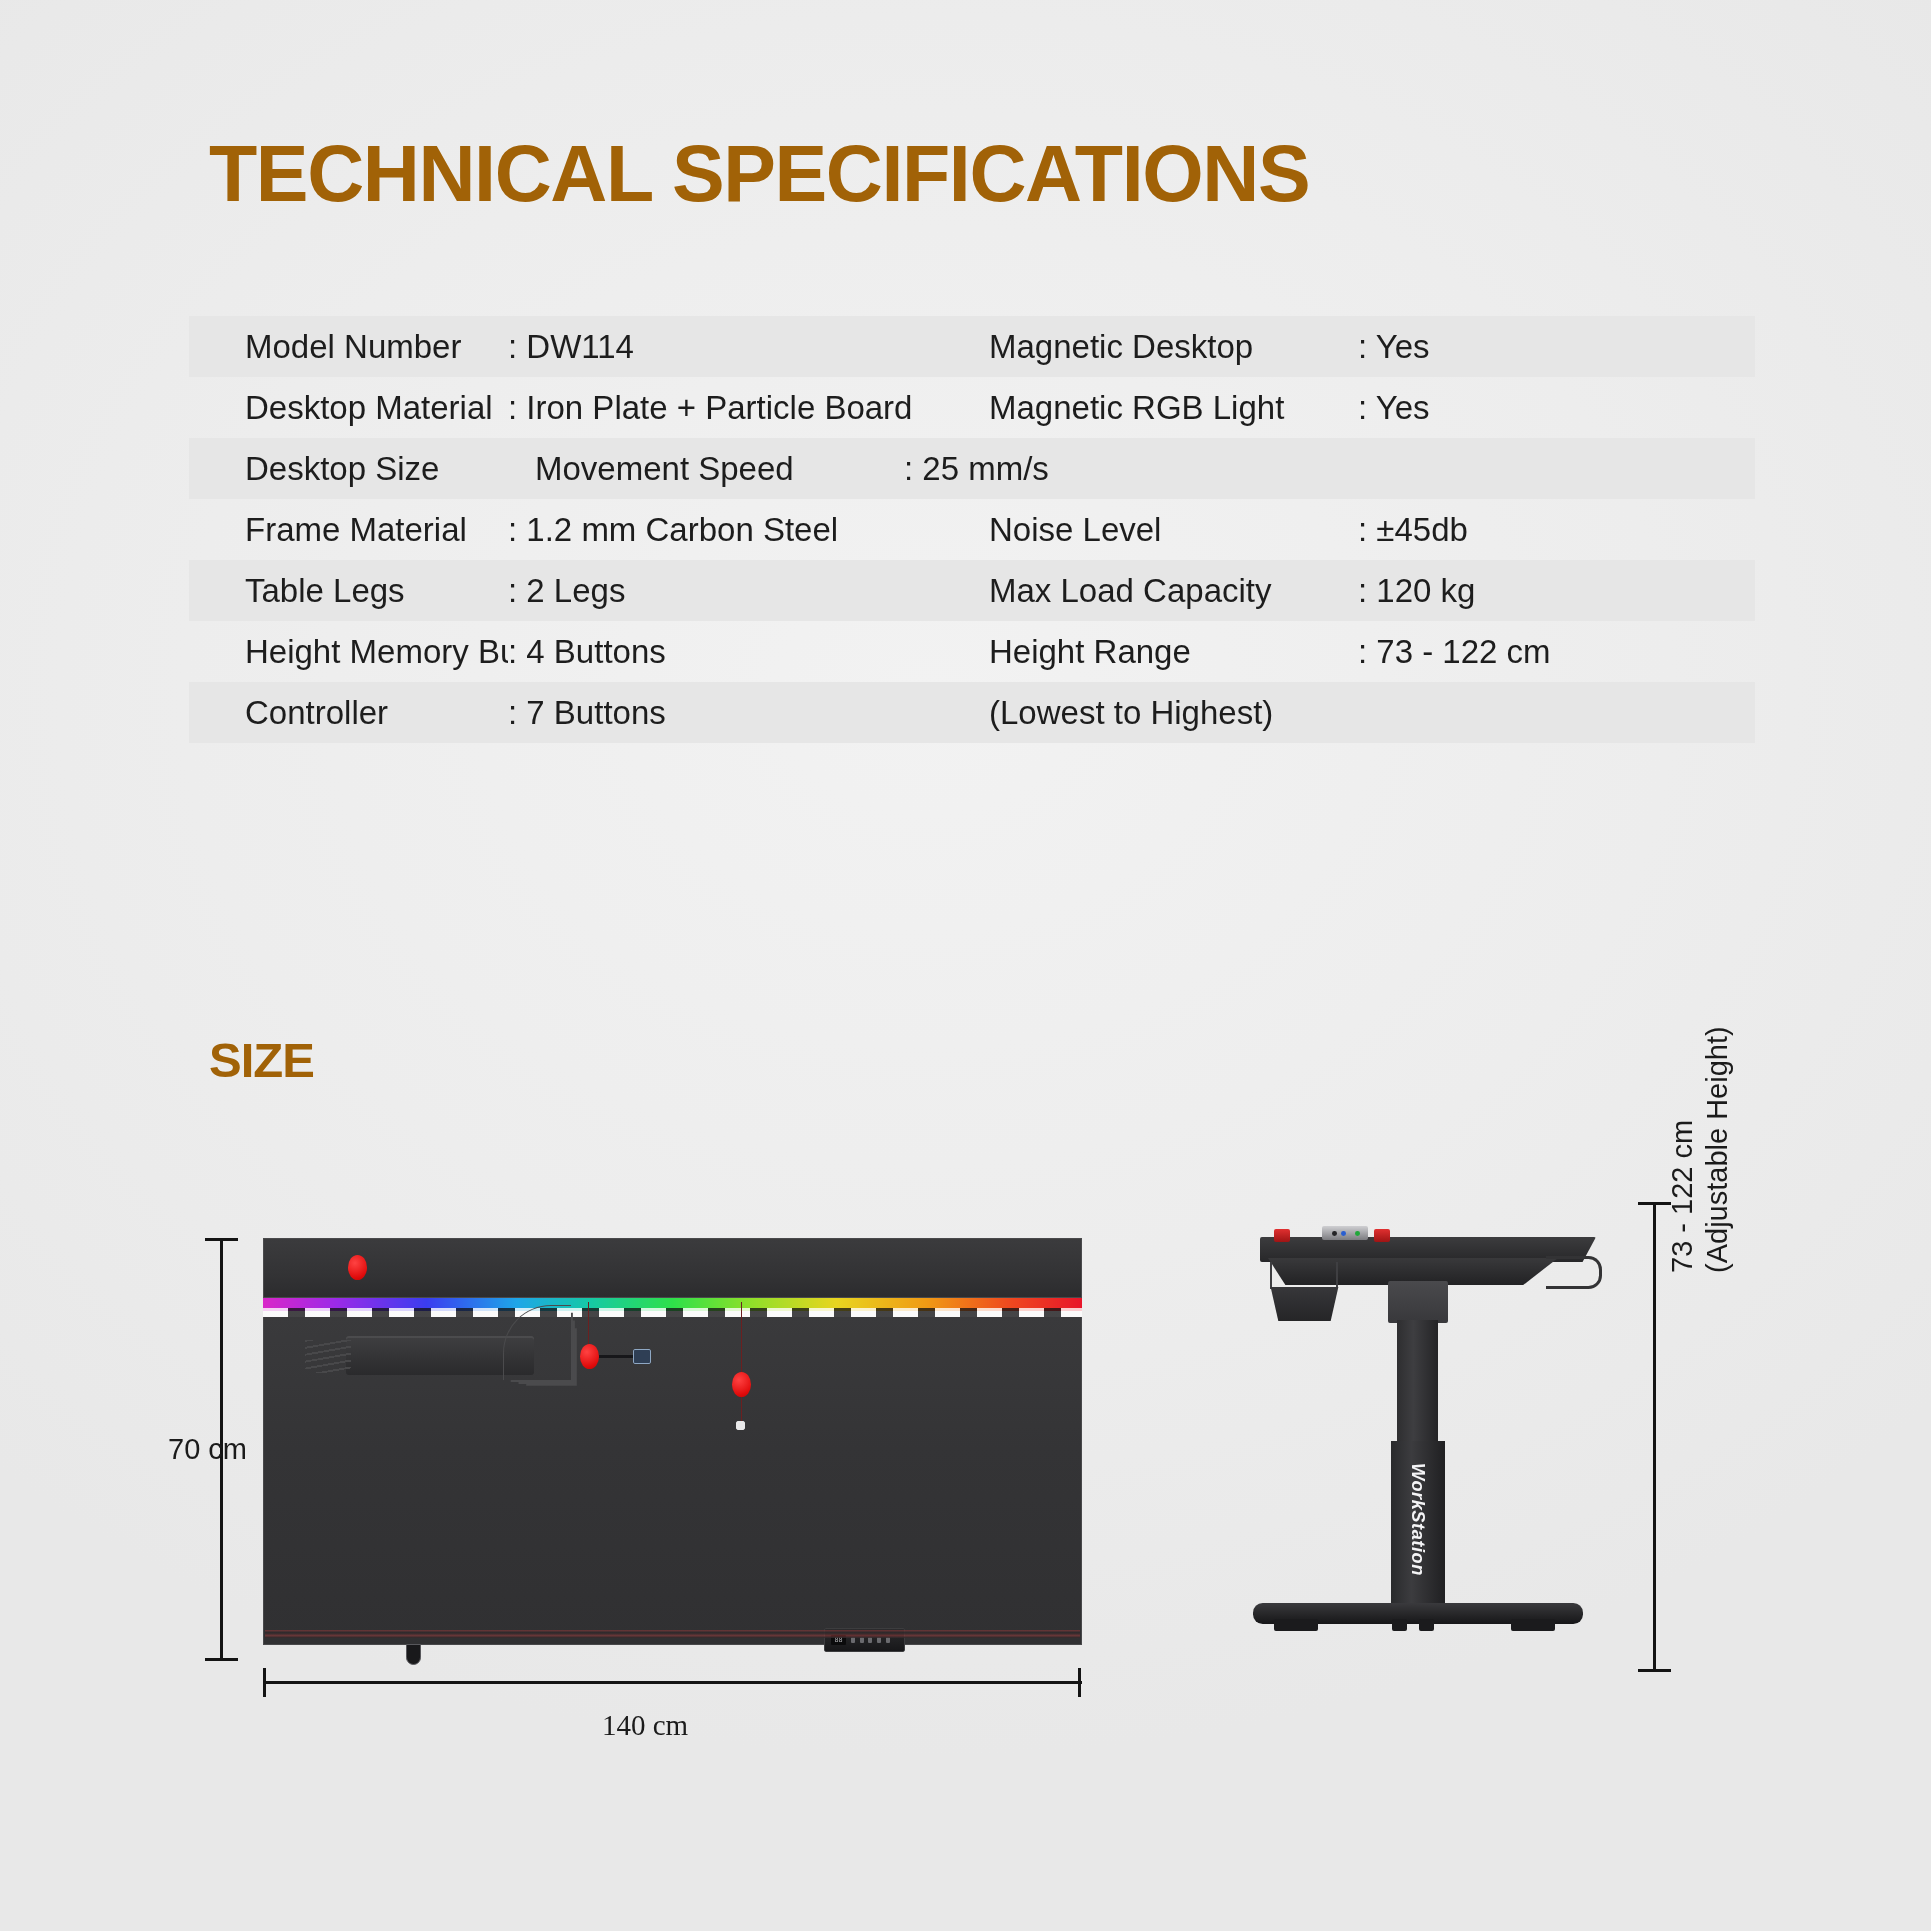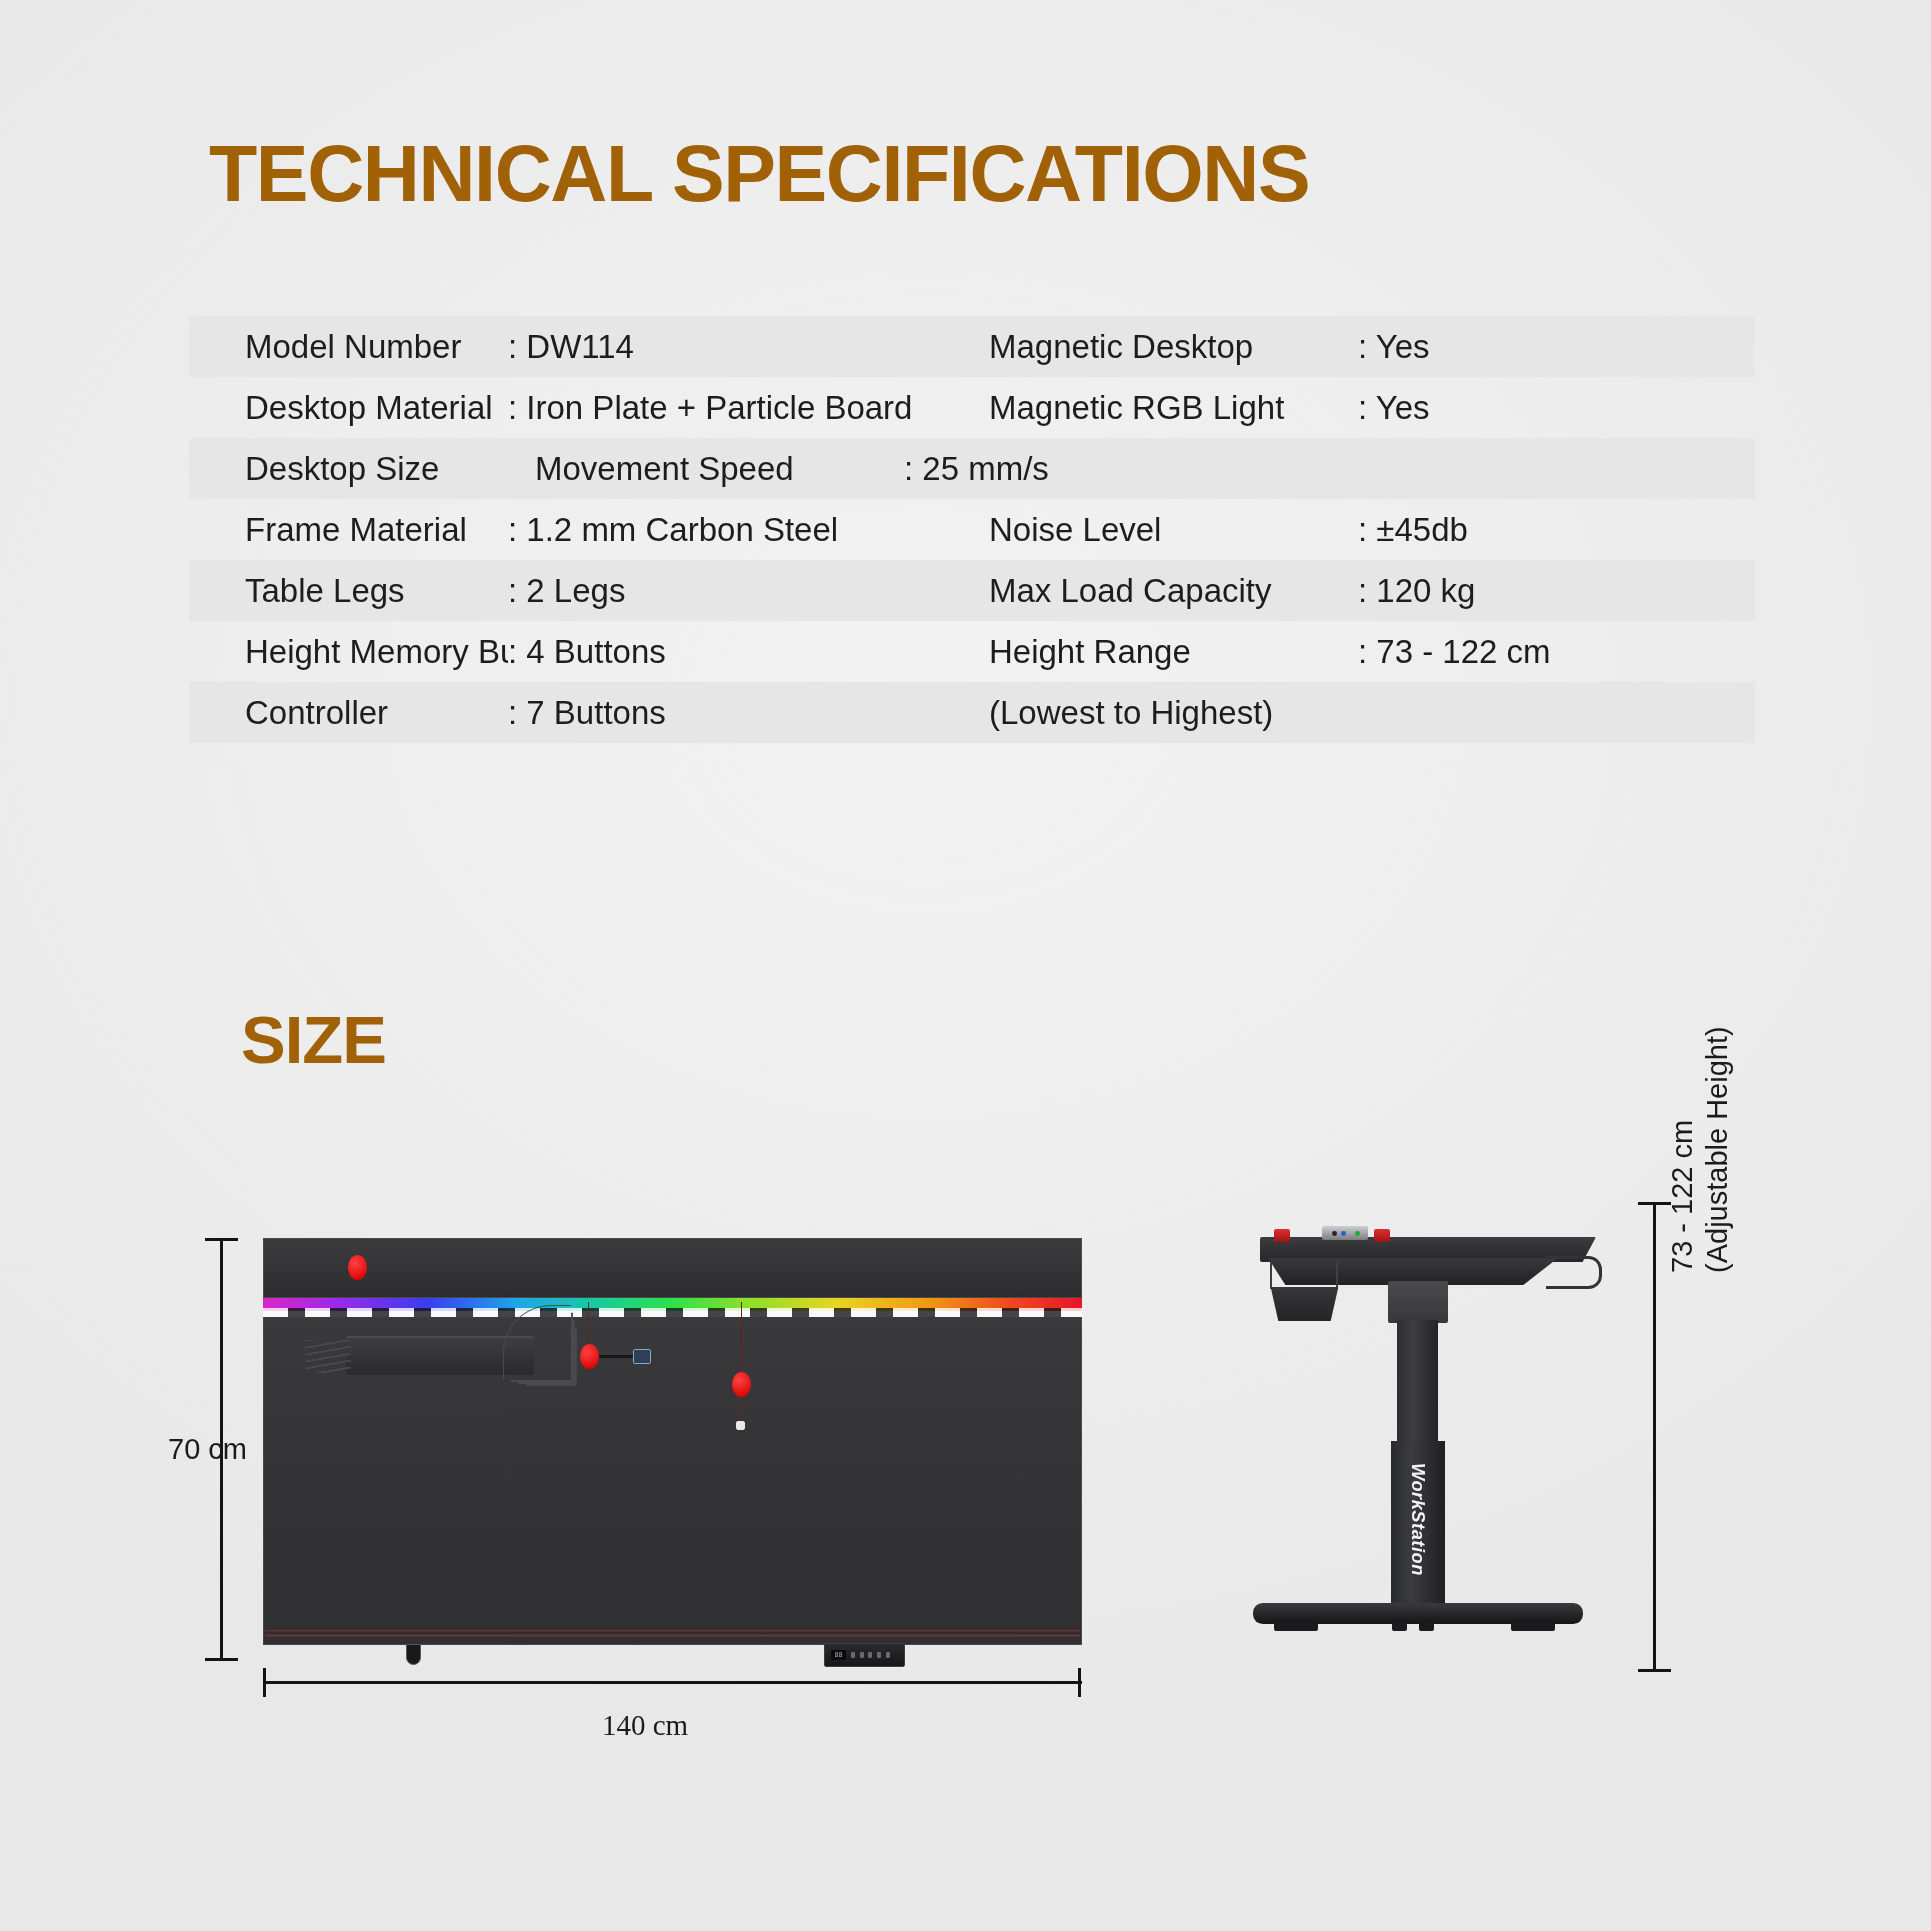--- a/index.html
+++ b/index.html
@@ -41,24 +41,23 @@
     white-space: nowrap;
   }
   #spec-title {
     left: 209px;
     top: 128px;
     font-size: 79px;
     letter-spacing: -1.4px;
   }
   #size-title {
     left: 209px;
-    top: 1001px;
-    font-size: 67px;
+    top: 1032px;
+    font-size: 49px;
     letter-spacing: -1px;
-    margin-left: 32px;
   }
 
   
   #spec-table {
     position: absolute;
     left: 189px;
     top: 316px;
     width: 1566px;
   }
   .spec-row {
@@ -192,21 +191,21 @@
     border: 1px solid #8fa8c4;
     border-radius: 1.9px;
   }
   .usb-wire {
     position: absolute;
     height: 2.9px;
     background: #17171a;
   }
   .control-panel {
     position: absolute;
-    left: 560px; top: 326px;
+    left: 560px; top: 311px;
     width: 81px; height: 24px;
     background: linear-gradient(180deg,#2b2b2d,#171719);
     border: 1px solid #3d3d3f;
     border-radius: 1.9px;
     display: flex;
     align-items: center;
     gap: 4.8px;
     padding-left: 5.8px;
   }
   .cp-screen {

